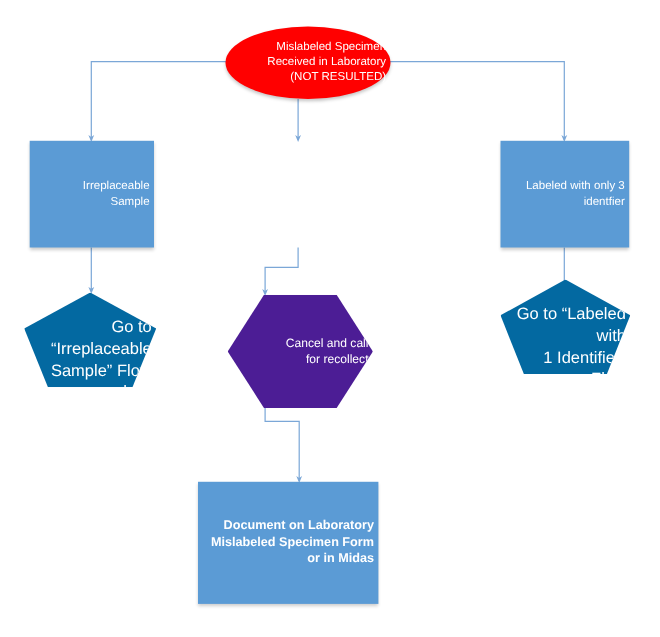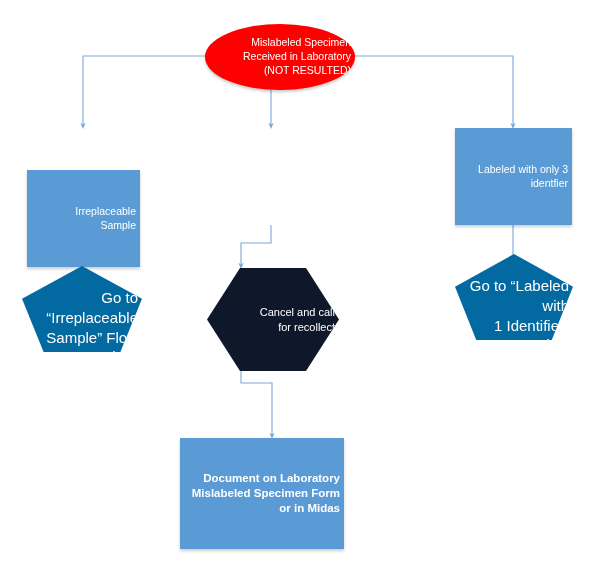--- a/index.html
+++ b/index.html
@@ -71,21 +71,21 @@
     -webkit-clip-path: polygon(50% 0%, 100% 38%, 82% 100%, 18% 100%, 0% 38%);
     clip-path: polygon(50% 0%, 100% 38%, 82% 100%, 18% 100%, 0% 38%);
     align-items: flex-start;
   }
   .pentagon .label {
     padding-top: 22px;
   }
 
   
   .hexagon {
-    background: #0f172a;
+    background: #4c1d95;
     font-size: 11px;
     -webkit-clip-path: polygon(25% 0%, 75% 0%, 100% 50%, 75% 100%, 25% 100%, 0% 50%);
     clip-path: polygon(25% 0%, 75% 0%, 100% 50%, 75% 100%, 25% 100%, 0% 50%);
   }
 
   
 </style>
 </head>
 <body>
 
@@ -115,21 +115,21 @@
       <path d="M 241,370 L 241,383 L 272,383 L 272,437"></path>
     </g>
   </svg>
 
   <div class="node ellipse" style="left:205px; top:24px; width:150px; height:66px;">
     <span class="label">Mislabeled Specimen
 Received in Laboratory
 (NOT RESULTED)</span>
   </div>
 
-  <div class="node rect" style="left:27px; top:128px; width:113px; height:97px;margin-top:42px;">
+  <div class="node rect" style="left:27px; top:128px; width:113px; height:97px;">
     <span class="label">Irreplaceable
 Sample</span>
   </div>
 
 
   <div class="node rect" style="left:455px; top:128px; width:117px; height:97px;">
     <span class="label">Labeled with only 3
 identfier</span>
   </div>
 

